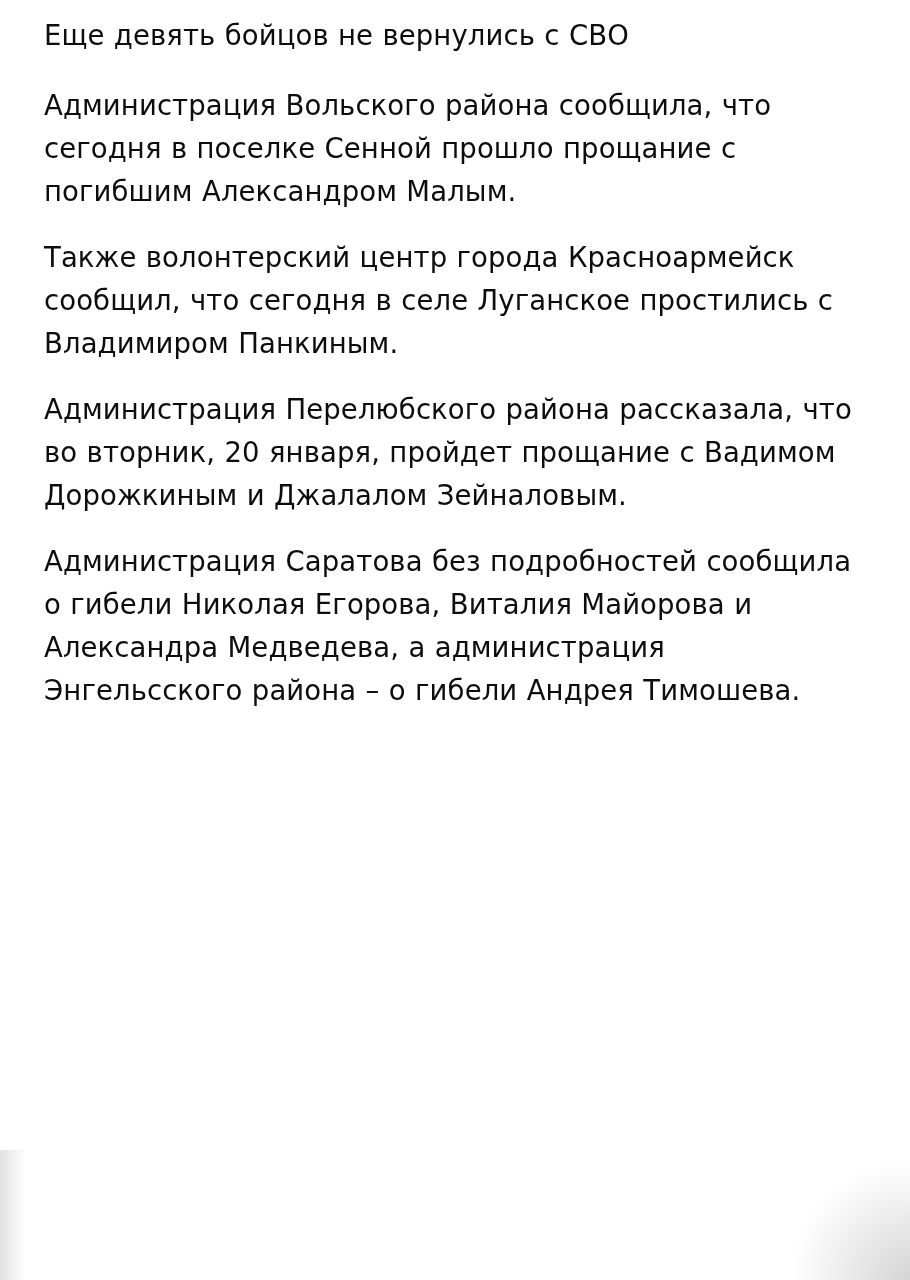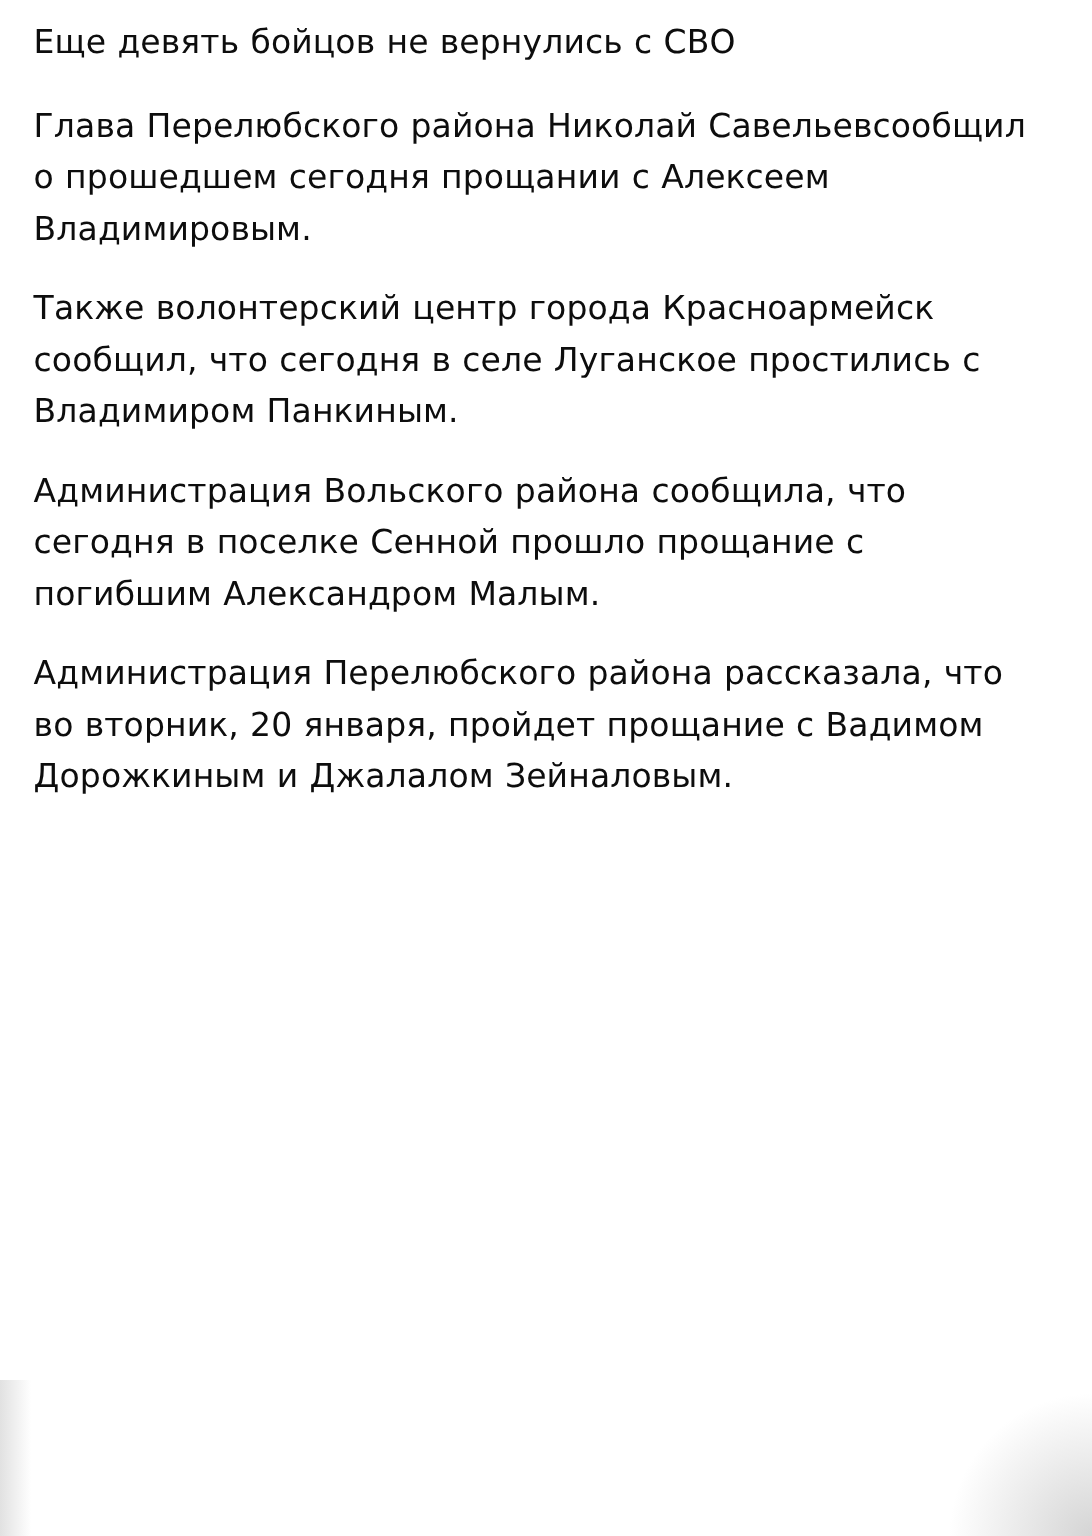--- a/index.html
+++ b/index.html
@@ -19,21 +19,21 @@
     box-sizing: border-box;
     width: 910px;
     min-height: 1280px;
     padding: 14px 40px 0 28px;
     background: #ffffff;
   }
   .para {
     font-size: 27.5px;
     line-height: 43px;
     letter-spacing: 0.1px;
-    margin: 0 0 23px 0;
+    margin: 0 0 23px 16px;
     color: #0d0d0d;
     font-weight: 400;
     word-spacing: 0.5px;
   }
   .para.headline {
     margin-bottom: 27px;
   }
   .para:last-child {
     margin-bottom: 0;
   }
@@ -61,27 +61,27 @@
     pointer-events: none;
   }
 </style>
 </head>
 <body>
 
 <div class="page">
 
   <p class="para headline">Еще девять бойцов не вернулись с СВО</p>
 
-  <p class="para">Глава Перелюбского района Николай Савельевсообщил о прошедшем сегодня прощании с Алексеем Владимировым.</p>
+
+  <p class="para">Администрация Вольского района сообщила, что сегодня в поселке Сенной прошло прощание с погибшим Александром Малым.</p>
 
   <p class="para">Также волонтерский центр города Красноармейск сообщил, что сегодня в селе Луганское простились с Владимиром Панкиным.</p>
-
-  <p class="para">Администрация Вольского района сообщила, что сегодня в поселке Сенной прошло прощание с погибшим Александром Малым.</p>
 
   <p class="para"><span>Администрация Перелюбского района рассказала, что во </span><span class="u">вторник, 20 января</span><span>, пройдет прощание с Вадимом Дорожкиным и Джалалом Зейналовым.</span></p>
 
 
 
+  <p class="para">Администрация Саратова без подробностей сообщила о гибели Николая Егорова, Виталия Майорова и Александра Медведева, а администрация Энгельсского района – о гибели Андрея Тимошева.</p>
 
 </div>
 
 <div class="corner-shade-left"></div>
 <div class="corner-shade-right"></div>
 
 </body></html>

